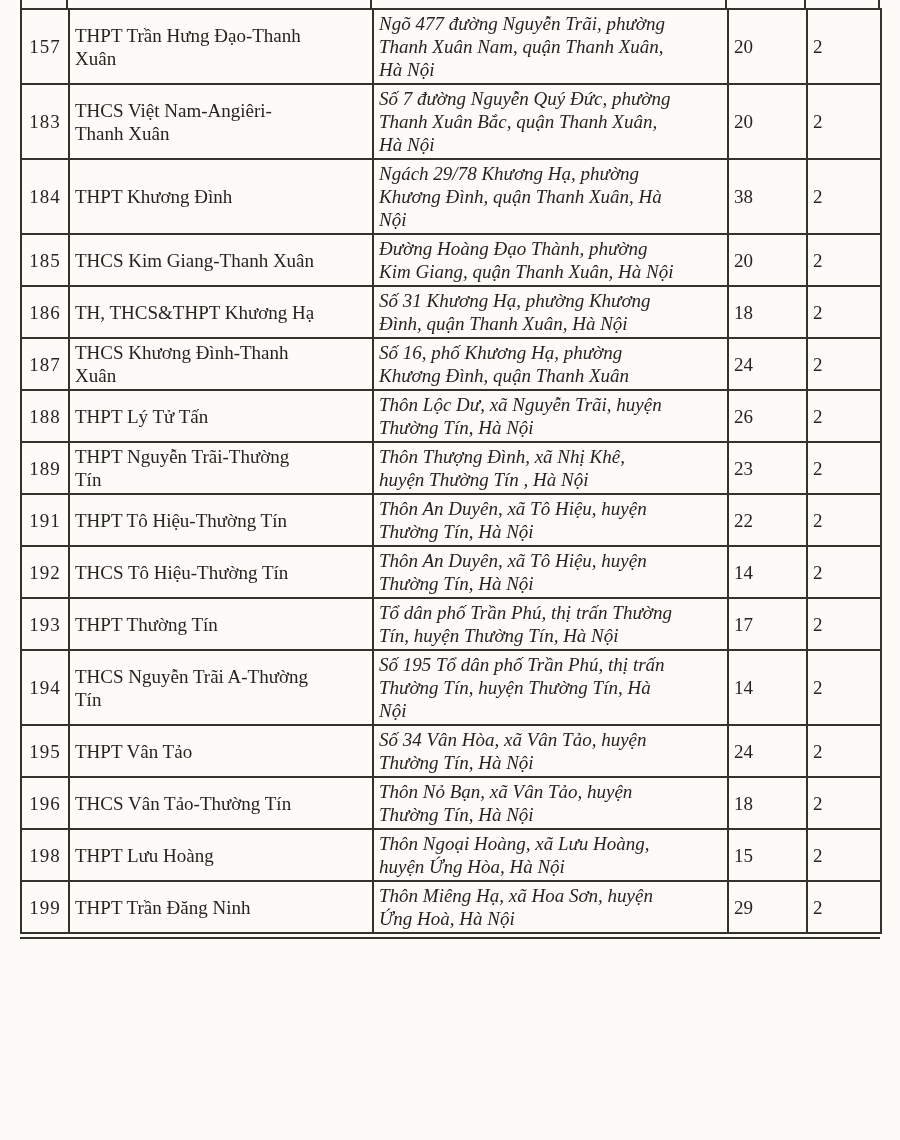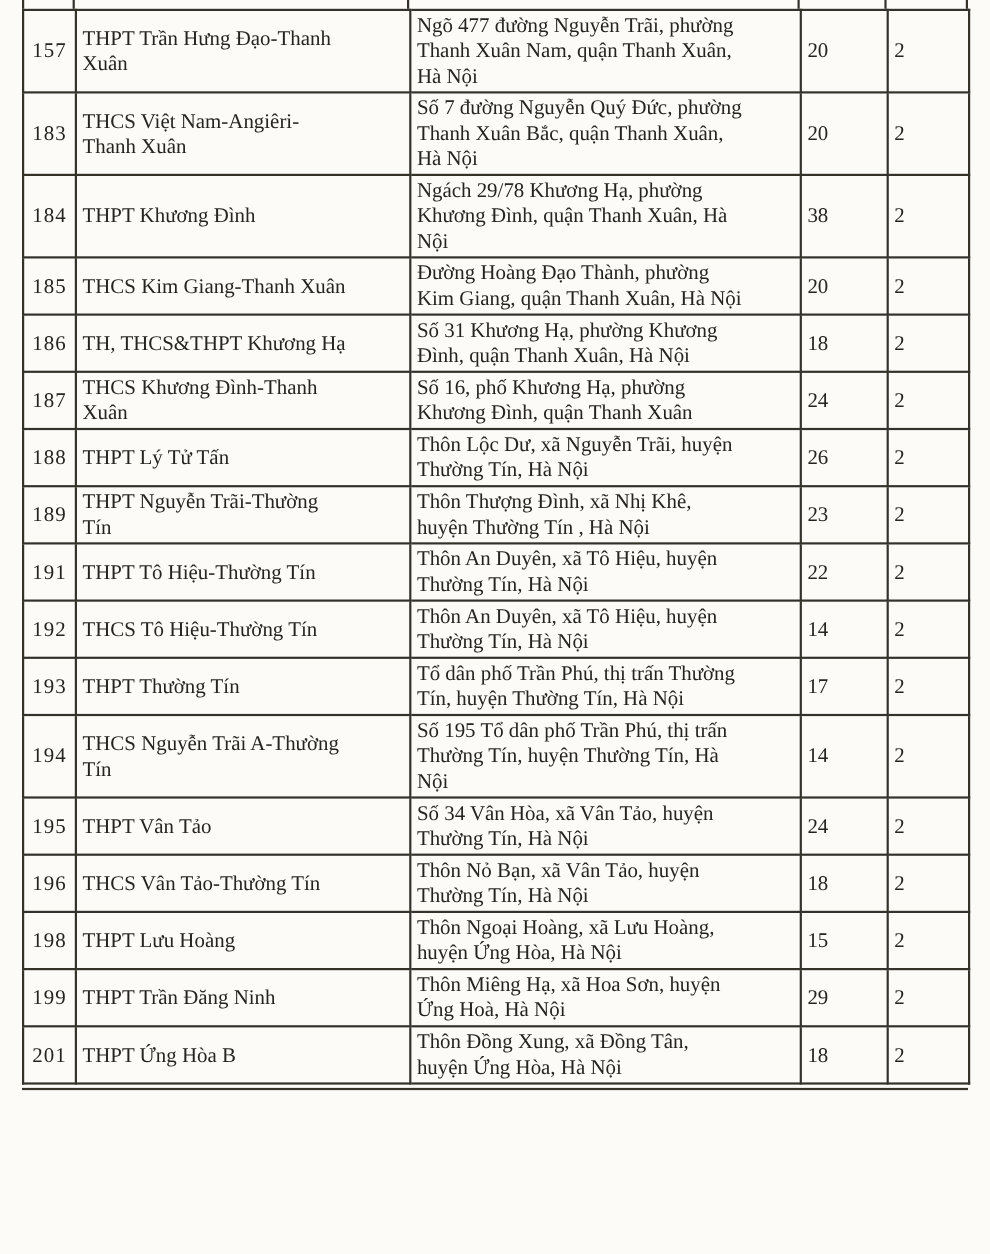--- a/index.html
+++ b/index.html
@@ -51,20 +51,21 @@
     text-align: center;
     letter-spacing: 1px;
   }
   td.c-name {
     padding-left: 13px;
     white-space: pre-line;
   }
   td.c-addr {
     padding-left: 7px;
     white-space: pre-line;
+    font-style: italic;
   }
   td.c-num {
     text-align: left;
   }
 </style>
 </head>
 <body>
 
 <div class="page">
   <div class="table-wrap">
@@ -215,24 +216,16 @@
     <td class="c-num">2</td>
   </tr>
           <tr class="row">
     <td class="c-stt">199</td>
     <td class="c-name">THPT Trần Đăng Ninh</td>
     <td class="c-addr">Thôn Miêng Hạ, xã Hoa Sơn, huyện
 Ứng Hoà, Hà Nội</td>
     <td class="c-num">29</td>
     <td class="c-num">2</td>
   </tr>
-          <tr class="row">
-    <td class="c-stt">201</td>
-    <td class="c-name">THPT Ứng Hòa B</td>
-    <td class="c-addr">Thôn Đồng Xung, xã Đồng Tân,
-huyện Ứng Hòa, Hà Nội</td>
-    <td class="c-num">18</td>
-    <td class="c-num">2</td>
-  </tr>
         </tbody>
     </table>
   </div>
 </div>
 
 </body></html>

